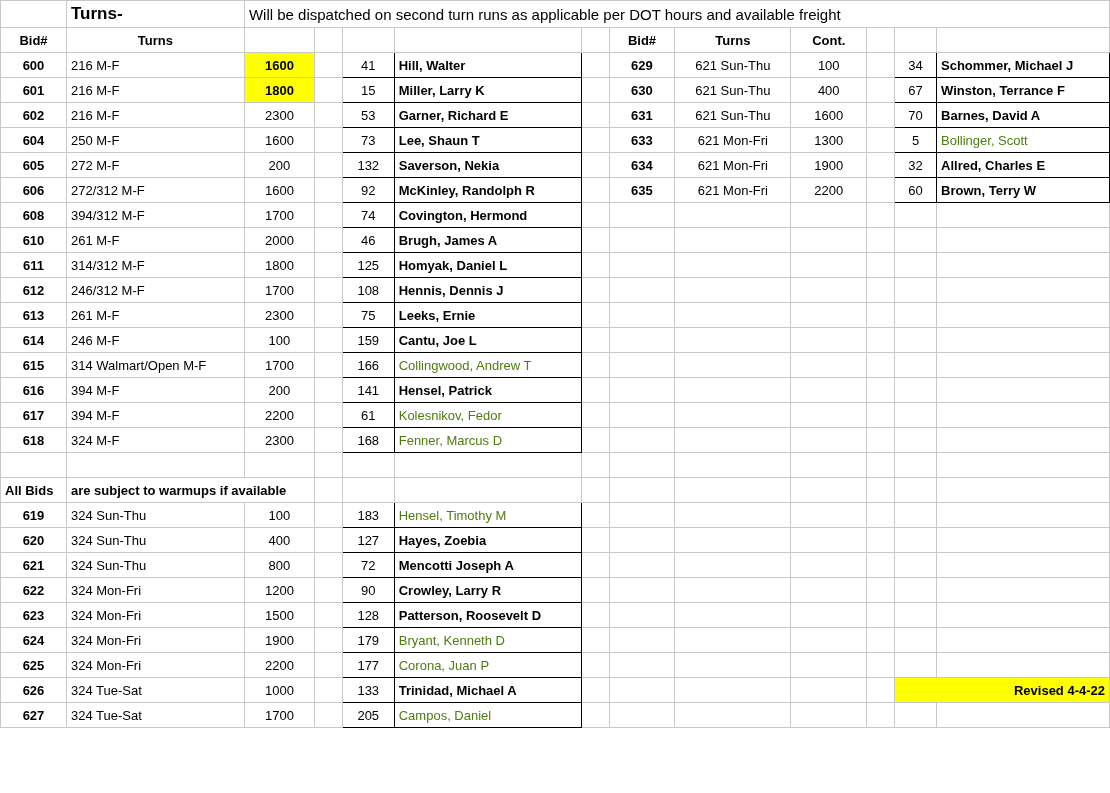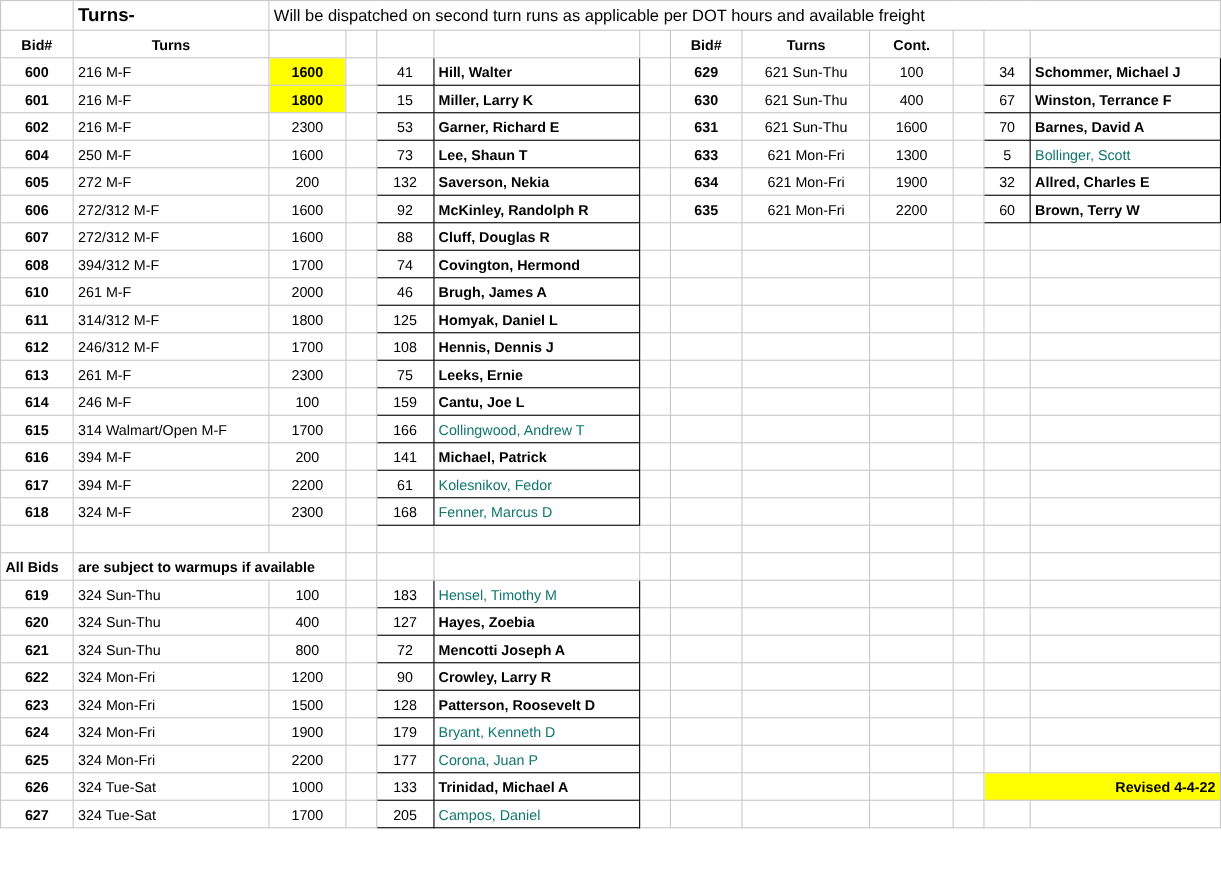--- a/index.html
+++ b/index.html
@@ -21,21 +21,21 @@
     vertical-align:middle;
     white-space:nowrap;
     overflow:hidden;
   }
   .b{font-weight:bold;}
   .c{text-align:center;}
   .r{text-align:right;margin-left:28px;}
   .l{text-align:left;}
   .hl{background:#ffff00;}
   .thick{border:1px solid #000;}
-  .grey{color:#0f766e;}
+  .grey{color:#4d7c0f;}
 
   
   .titlerow td{border:1px solid #c8c8c8;height:26px;}
   .title-big{font-size:17px;font-weight:bold;}
   .title-txt{font-size:15px;font-weight:normal;}
 
   
 </style>
 </head>
 <body>
@@ -162,35 +162,20 @@
           <td class="l thick b">McKinley, Randolph R</td>
           <td></td>
           <td class="b c">635</td>
           <td class="c">621 Mon-Fri</td>
           <td class="c">2200</td>
           <td></td>
           <td class="c thick">60</td>
           <td class="l thick b">Brown, Terry W</td>
         </tr>
         <tr>
-          <td class="b c">607</td>
-          <td class="l">272/312  M-F</td>
-          <td class="c">1600</td>
-          <td></td>
-          <td class="c thick">88</td>
-          <td class="l thick b">Cluff, Douglas R</td>
-          <td></td>
-          <td></td>
-          <td></td>
-          <td></td>
-          <td></td>
-          <td></td>
-          <td></td>
-        </tr>
-        <tr>
           <td class="b c">608</td>
           <td class="l">394/312 M-F</td>
           <td class="c">1700</td>
           <td></td>
           <td class="c thick">74</td>
           <td class="l thick b">Covington, Hermond</td>
           <td></td>
           <td></td>
           <td></td>
           <td></td>
@@ -287,21 +272,21 @@
           <td></td>
           <td></td>
           <td></td>
         </tr>
         <tr>
           <td class="b c">616</td>
           <td class="l">394 M-F</td>
           <td class="c">200</td>
           <td></td>
           <td class="c thick">141</td>
-          <td class="l thick b">Michael, Patrick</td>
+          <td class="l thick b">Hensel, Patrick</td>
           <td></td>
           <td></td>
           <td></td>
           <td></td>
           <td></td>
           <td></td>
           <td></td>
         </tr>
         <tr>
           <td class="b c">617</td>

